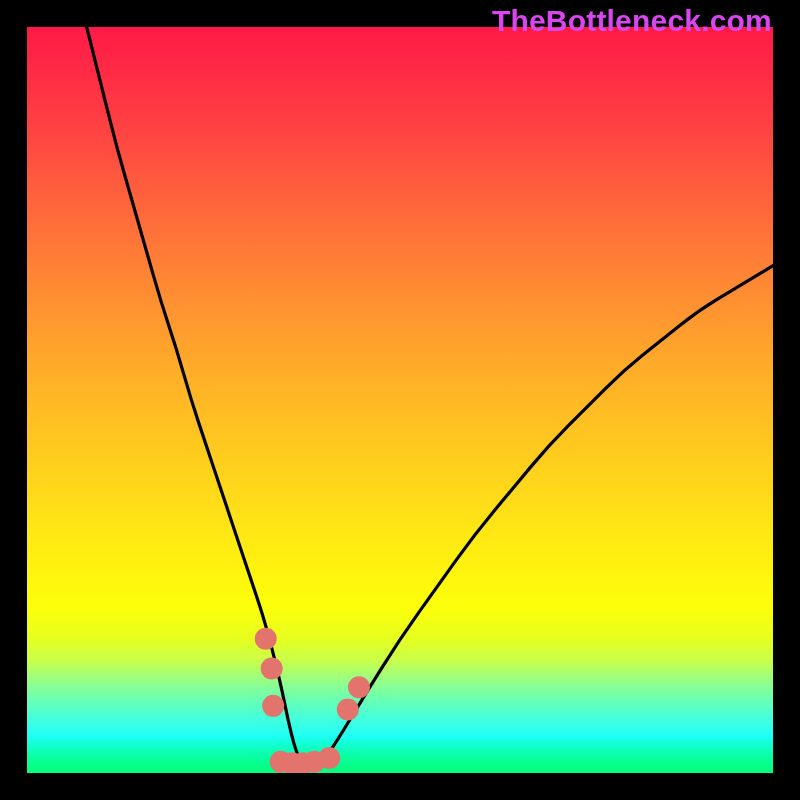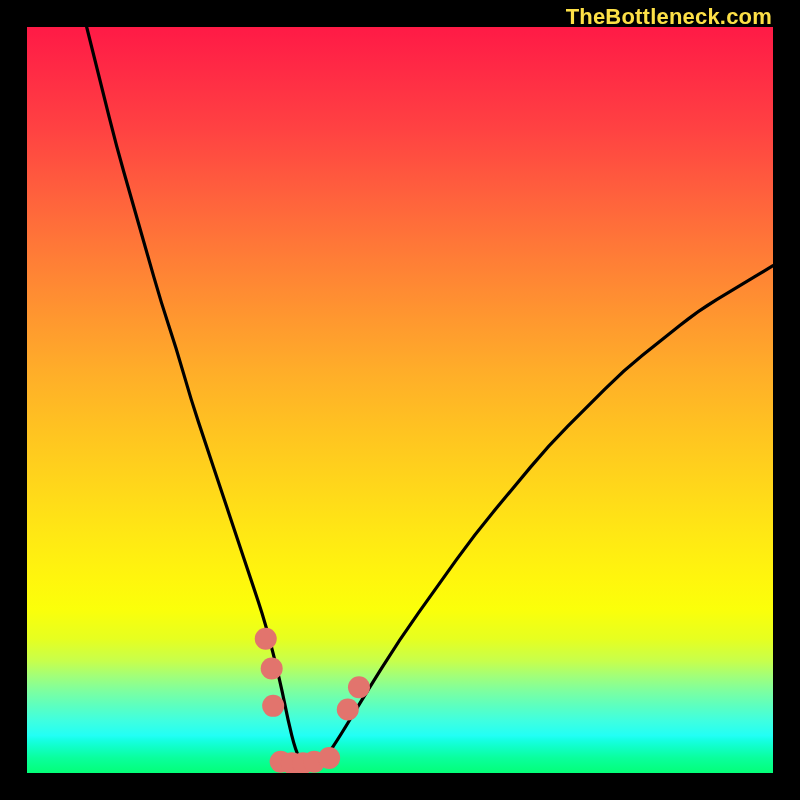--- a/index.html
+++ b/index.html
@@ -46,22 +46,22 @@
       #17ffe6 95.5%,
       #10ffc8 96.5%,
       #0aff9c 98%,
       #03ff78 100%
     );
   }
   .attribution {
     position: absolute;
     top: 4px;
     right: 28px;
-    color: #fde047;
-    font-size: 22px;
+    color: #d946ef;
+    font-size: 30px;
     font-weight: 600;
     letter-spacing: 0.2px;
   }
   svg.curve {
     position: absolute;
     left: 0; top: 0;
     width: 746px;
     height: 746px;
     overflow: visible;
   }

